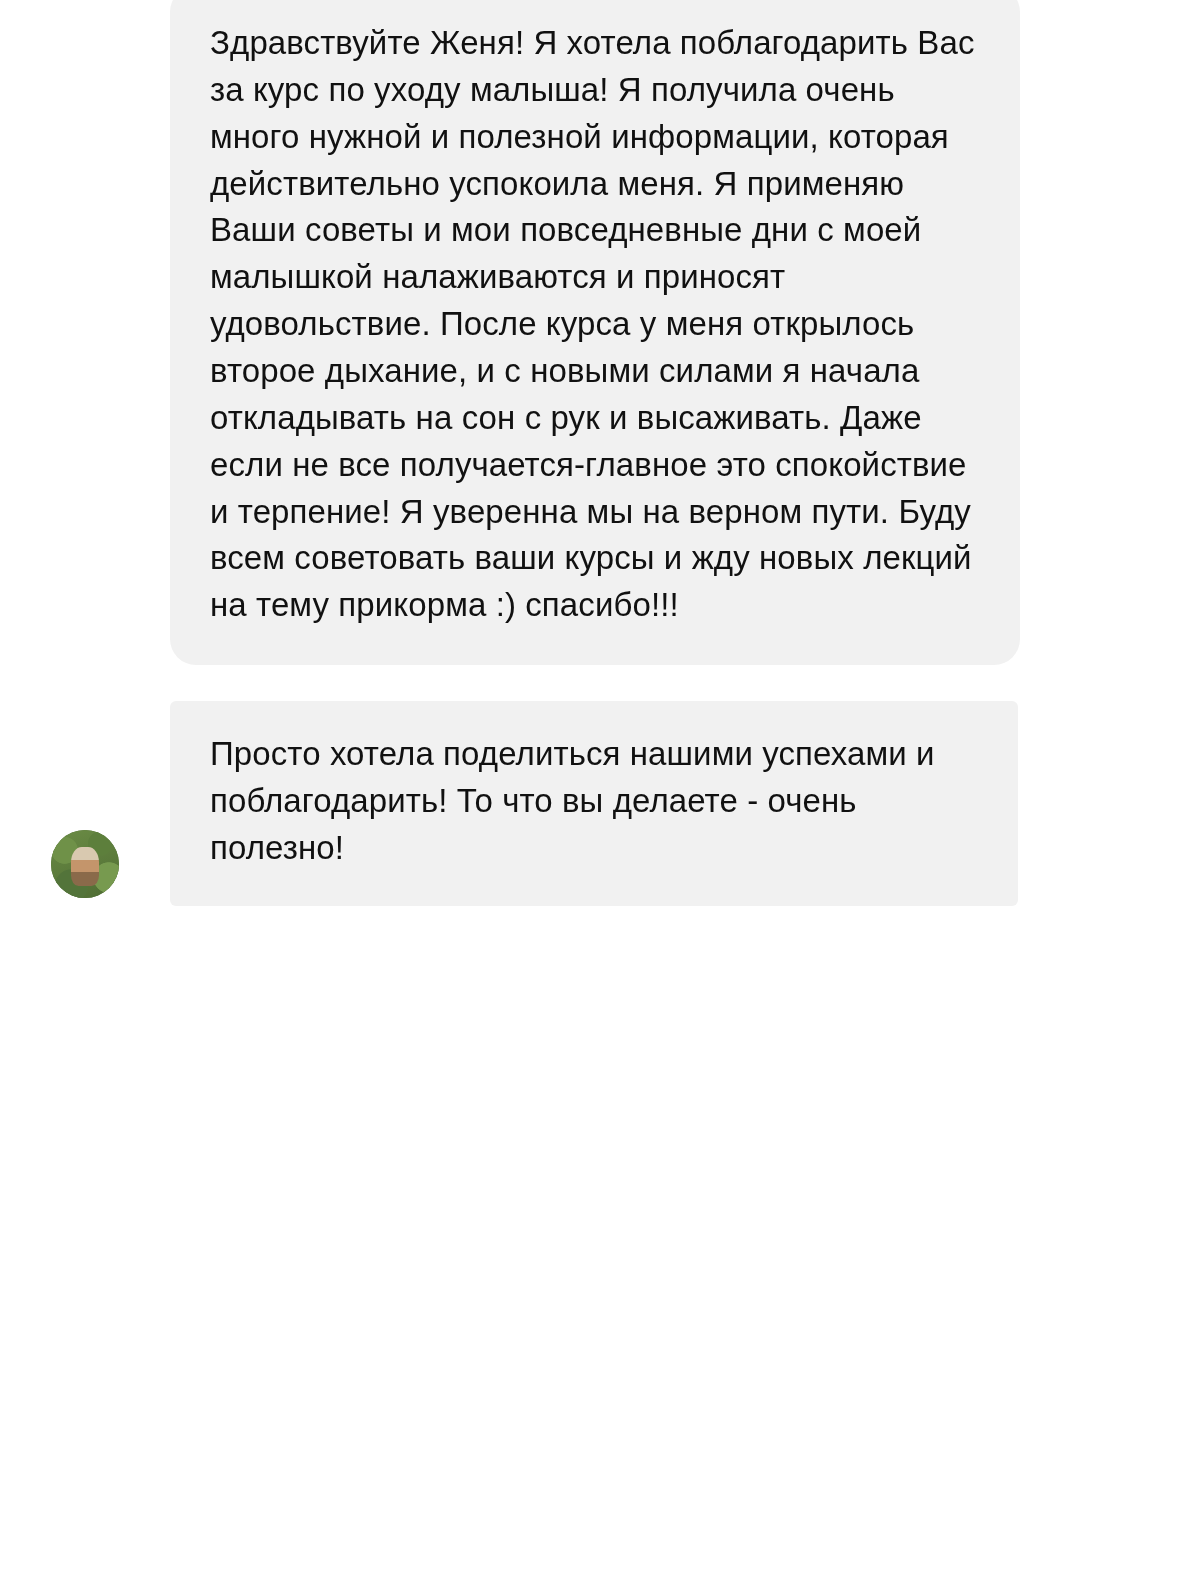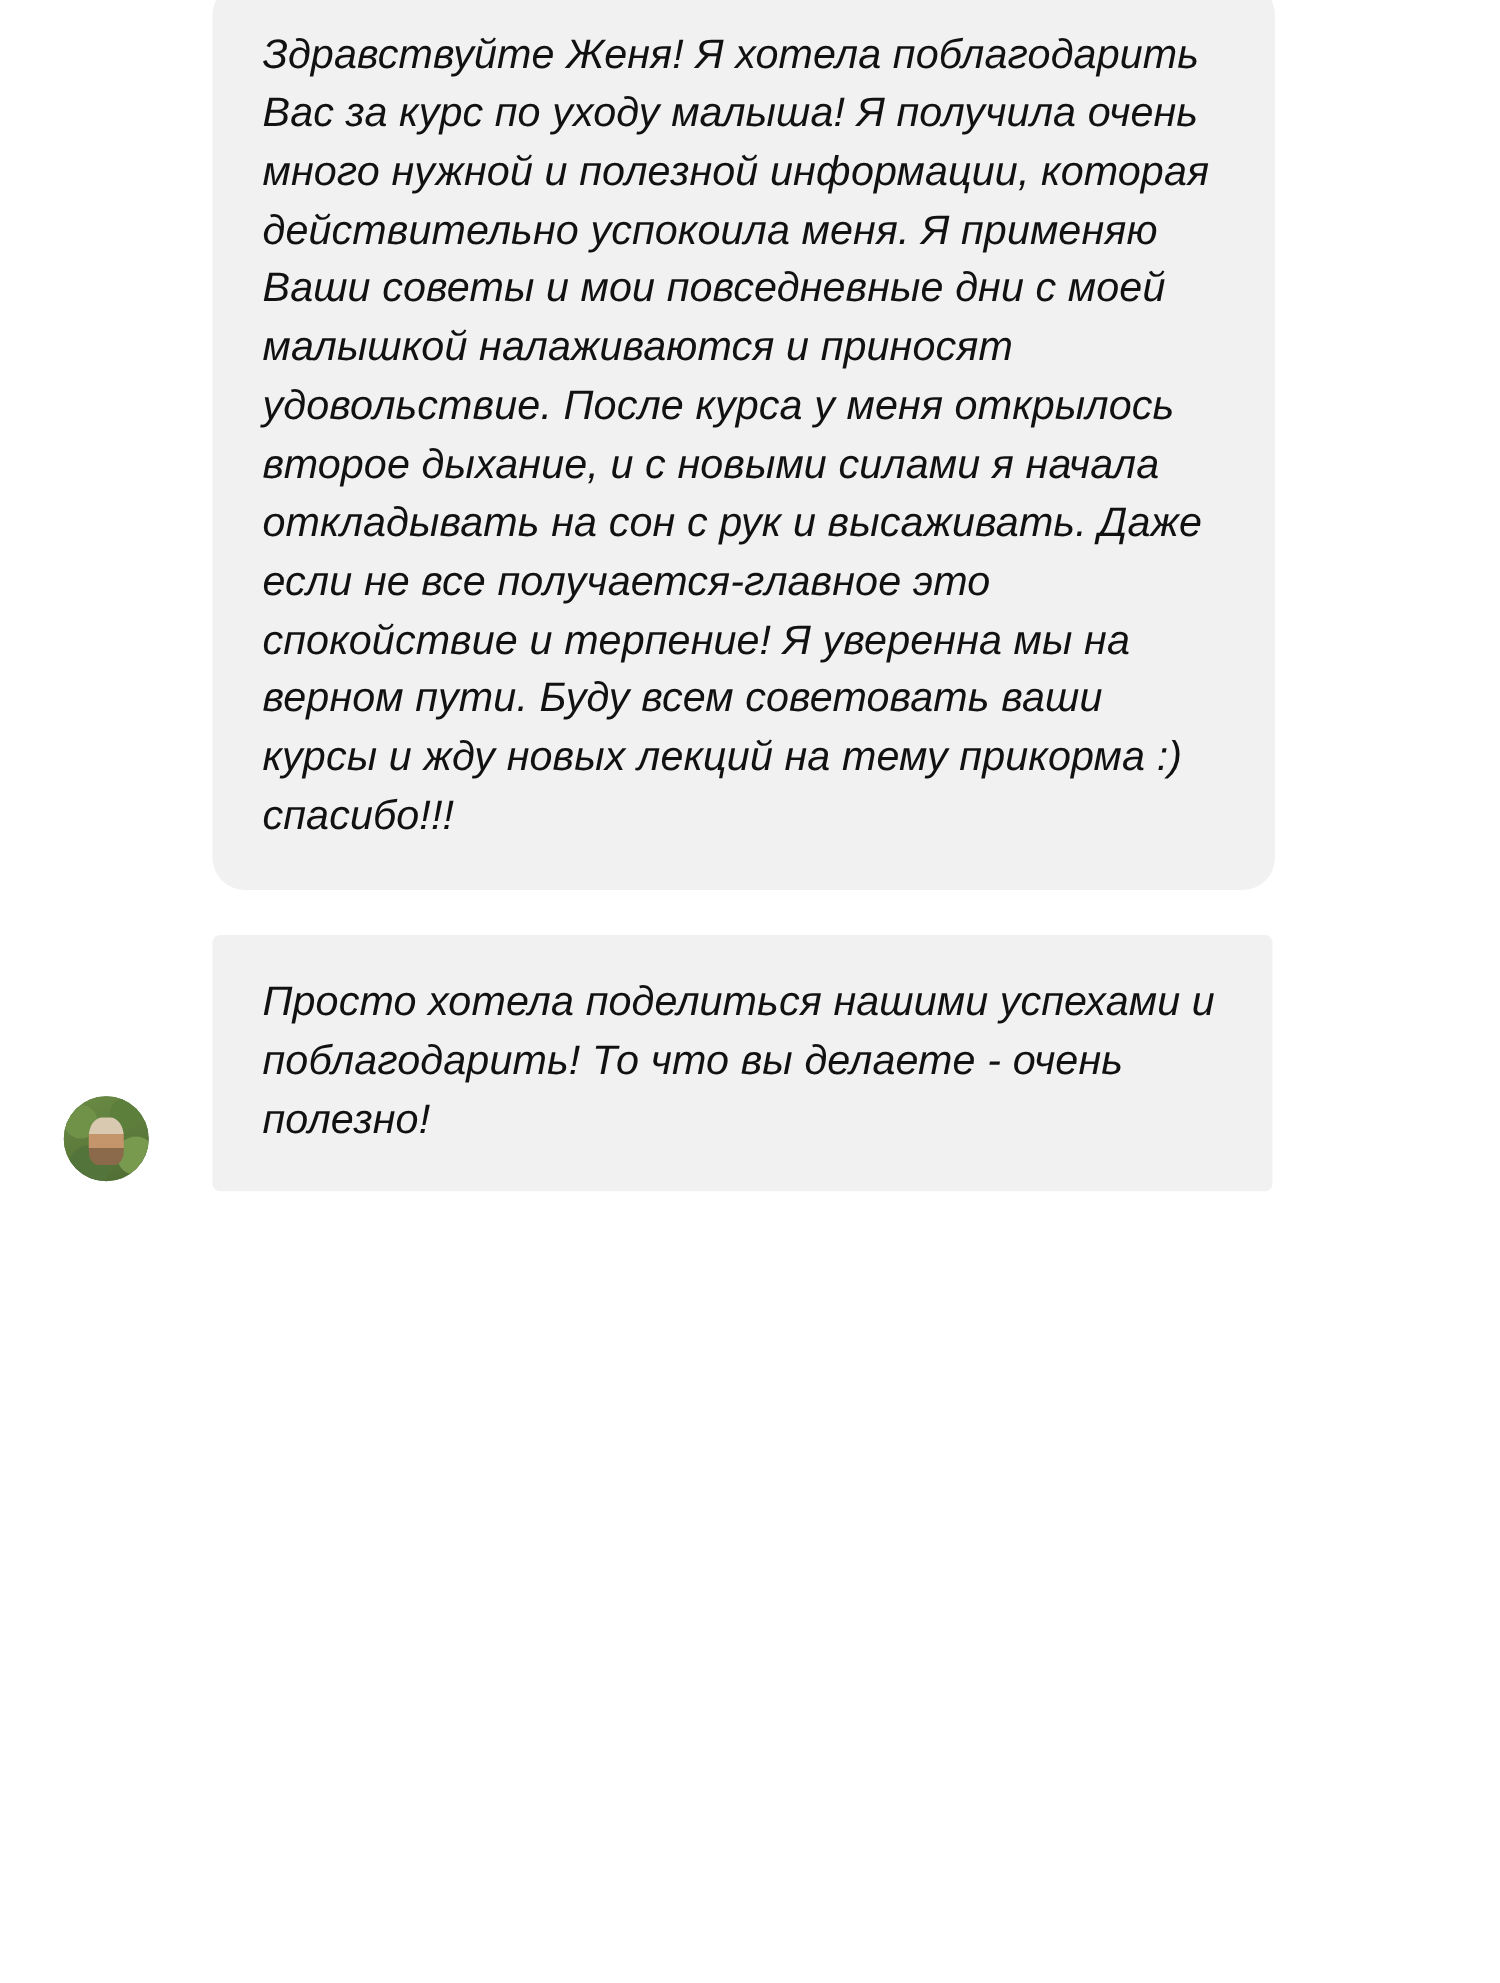--- a/index.html
+++ b/index.html
@@ -83,21 +83,20 @@
     padding: 30px 29px 34px 40px;
     border-radius: 6px;
     margin-right: 180px;
     width: 848px;
   }
   .gap {
     height: 36px;
   }
   .bubble p {
     margin: 0;
-    font-style: italic;
   }
 </style>
 </head>
 <body>
 
 <div class="chat">
 
   <div class="msg-row">
     <div class="bubble bubble-1">
       <p>Здравствуйте Женя! Я хотела поблагодарить Вас за курс по уходу малыша! Я получила очень много нужной и полезной информации, которая действительно успокоила меня. Я применяю Ваши советы и мои повседневные дни с моей малышкой налаживаются и приносят удовольствие. После курса у меня открылось второе дыхание, и с новыми силами я начала откладывать на сон с рук и высаживать. Даже если не все получается-главное это спокойствие и терпение! Я уверенна мы на верном пути. Буду всем советовать ваши курсы и жду новых лекций на тему прикорма :) спасибо!!!</p>

